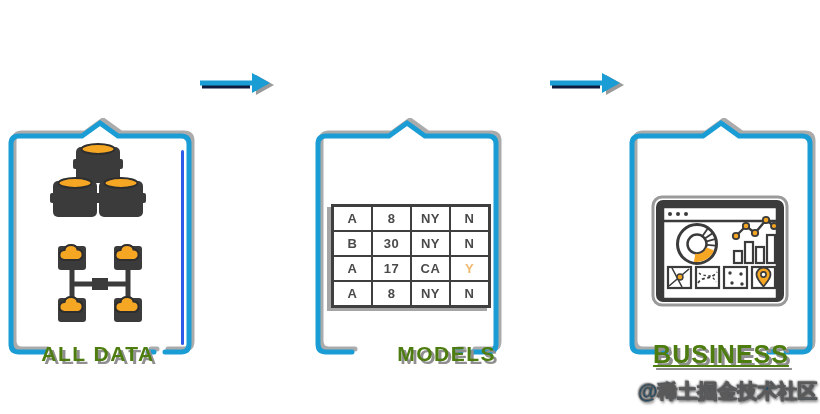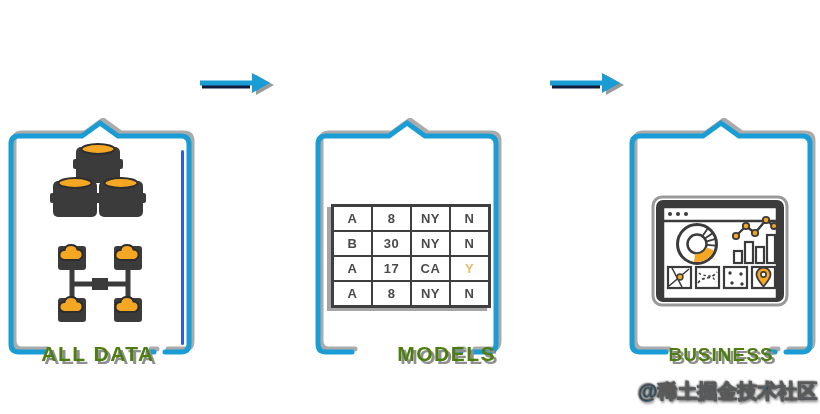--- a/index.html
+++ b/index.html
@@ -2,21 +2,21 @@
 <html><head>
 <meta charset="utf-8">
 <style>
   html,body{margin:0;padding:0;background:#ffffff;}
   #canvas{position:relative;width:820px;height:414px;background:#ffffff;overflow:hidden;
           font-family:"Liberation Sans",sans-serif;}
   .abs{position:absolute;}
   .panel-label{position:absolute;width:180px;text-align:center;font-weight:bold;
                font-size:21px;letter-spacing:1.5px;color:#4d7c0f;
                text-shadow:3px 3px 0 #8f8f8f;z-index:1;}
-  .panel-label.two-line{font-size:19px;line-height:19px;letter-spacing:1px;}
+  .panel-label.two-line{font-size:25px;line-height:19px;letter-spacing:1px;text-decoration:underline;}
   .watermark{position:absolute;left:638px;top:378px;width:180px;z-index:3;
              font-size:20px;font-weight:bold;color:#0c4a6e;letter-spacing:0px;
              -webkit-text-stroke:0.8px #5a5a5a;
              text-shadow:1px 2px 3px #4a4a4a,-1px -1px 2px #6a6a6a,0 0 2px #555555;}
   table.data-table{position:absolute;left:331px;top:204px;border-collapse:collapse;
                    background:#ffffff;border:3px solid #3f3f3f;
                    box-shadow:-4px 3px 0 #a5a5a5;}
   table.data-table td{border:2px solid #3f3f3f;width:35px;height:21px;text-align:center;
                       vertical-align:middle;font-size:13px;font-weight:600;color:#4a4a4a;
                       letter-spacing:0.5px;background:#ffffff;}

